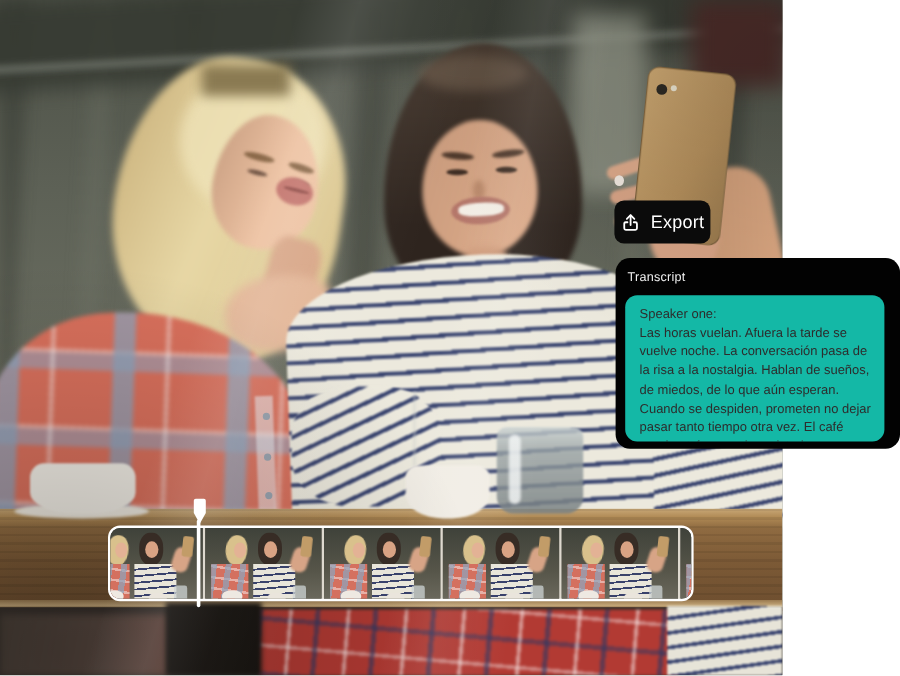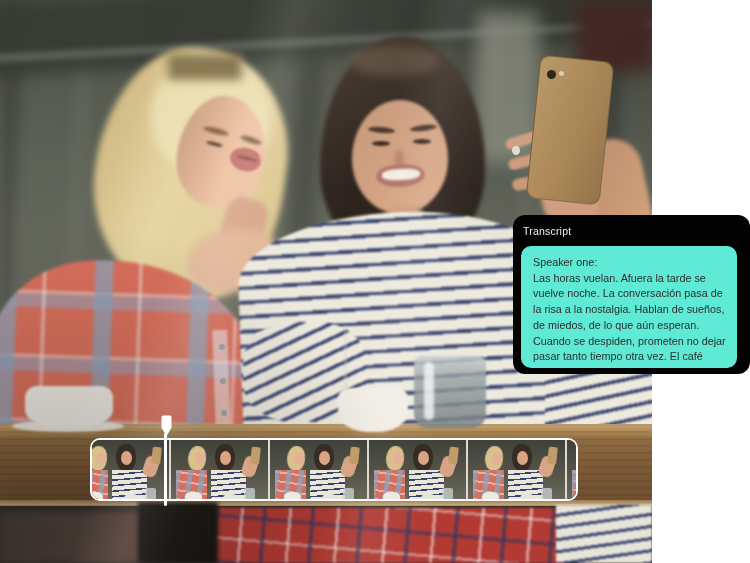--- a/index.html
+++ b/index.html
@@ -106,21 +106,21 @@
       radial-gradient(ellipse at 100% 10%,rgba(0,0,0,.12),rgba(0,0,0,0) 35%);}
 
   
   .export-btn{left:512px;top:167px;width:80px;height:36px;background:#0b0b0b;border-radius:8px;
     display:flex;align-items:center;justify-content:center;gap:8px;color:#ffffff;cursor:pointer;z-index:30;}
   .export-btn span{font-size:15px;letter-spacing:.2px;}
 
   
   .transcript{left:513px;top:215px;width:237px;height:159px;background:#020202;border-radius:12px;z-index:30;}
   .t-title{position:absolute;left:10px;top:10px;font-size:10.5px;color:#f0f0f0;letter-spacing:.2px;}
-  .t-card{position:absolute;left:8px;top:31px;width:216px;height:122px;background:#5eead4;border-radius:10px;
+  .t-card{position:absolute;left:8px;top:31px;width:216px;height:122px;background:#14b8a6;border-radius:10px;
     box-sizing:border-box;padding:9px 9px 0 12px;overflow:hidden;color:#2d2d2d;
     font-size:10.8px;line-height:15.7px;}
 
   
   .filmstrip{left:90px;top:438px;width:488px;height:63px;border:2px solid #ffffff;border-radius:10px;
     overflow:hidden;background:#ded9cf;box-sizing:border-box;z-index:20;}
   .track{display:flex;gap:2px;margin-left:-20px;height:100%;}
   .frame{flex:0 0 97px;position:relative;overflow:hidden;background:#4c4b43;}
   .frame .fe{position:absolute;}
   .f-bg{left:0;top:0;right:0;bottom:0;background:linear-gradient(180deg,#3f423a,#565549 60%,#6a685c);
@@ -299,20 +299,28 @@
 
   </div>
 </div>
   </div>
 
   <div class="abs ph-line"></div>
   <svg class="abs ph-grip" viewBox="0 0 15 26">
     <path d="M2.5 2.2 Q2.5 0.6 4.1 0.6 H10.9 Q12.5 0.6 12.5 2.2 V12.5 L7.5 21.5 L2.5 12.5 Z" fill="#ffffff"></path>
   </svg>
 
+  <div class="abs export-btn">
+    <svg width="17" height="17" viewBox="0 0 18 18" fill="none" stroke="#ffffff" stroke-width="1.6" stroke-linecap="round" stroke-linejoin="round">
+      <path d="M9 11.2 V2.6"></path>
+      <path d="M5.7 5.8 L9 2.5 L12.3 5.8"></path>
+      <path d="M6.2 8.7 H4.8 Q3.4 8.7 3.4 10.1 V14 Q3.4 15.4 4.8 15.4 H13.2 Q14.6 15.4 14.6 14 V10.1 Q14.6 8.7 13.2 8.7 H11.8"></path>
+    </svg>
+    <span>Export</span>
+  </div>
 
   <div class="abs transcript">
     <div class="t-title">Transcript</div>
     <div class="t-card">
       <div>Speaker one:</div>
       <div>Las horas vuelan. Afuera la tarde se vuelve noche. La conversación pasa de la risa a la nostalgia. Hablan de sueños, de miedos, de lo que aún esperan. Cuando se despiden, prometen no dejar pasar tanto tiempo otra vez. El café queda atrás, pero la amistad va con ellas.</div>
     </div>
   </div>
 
 </div>

